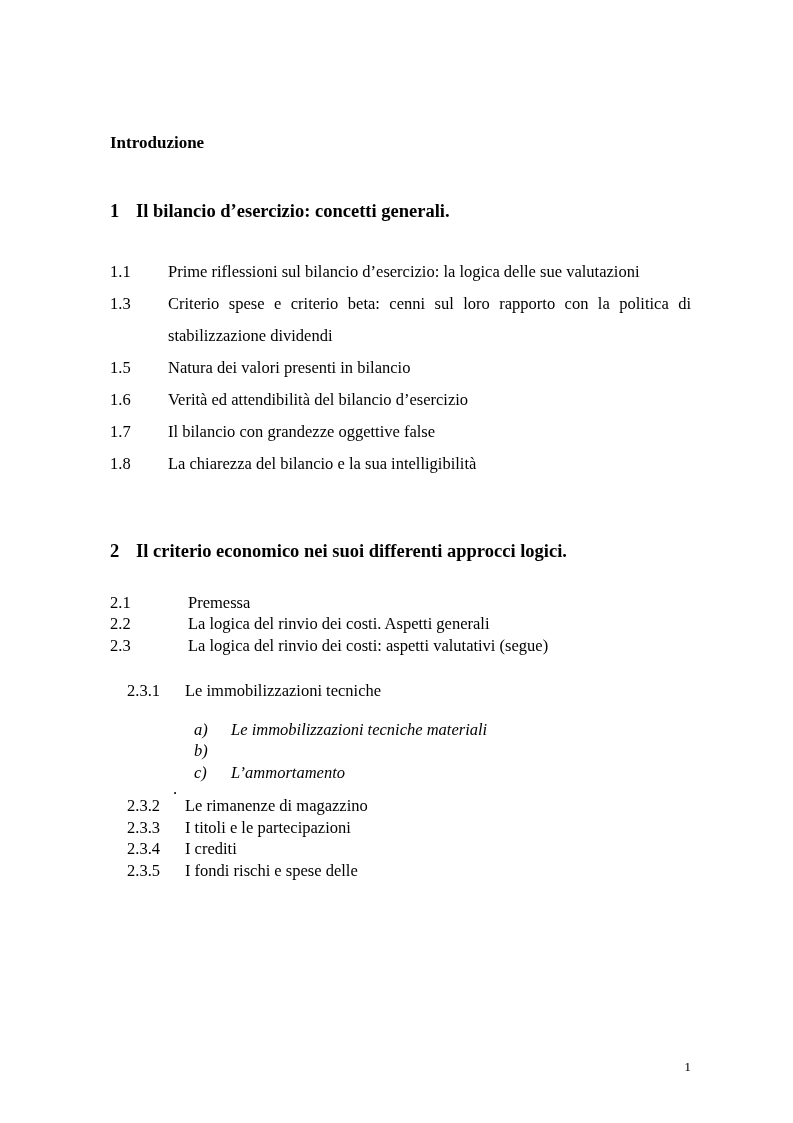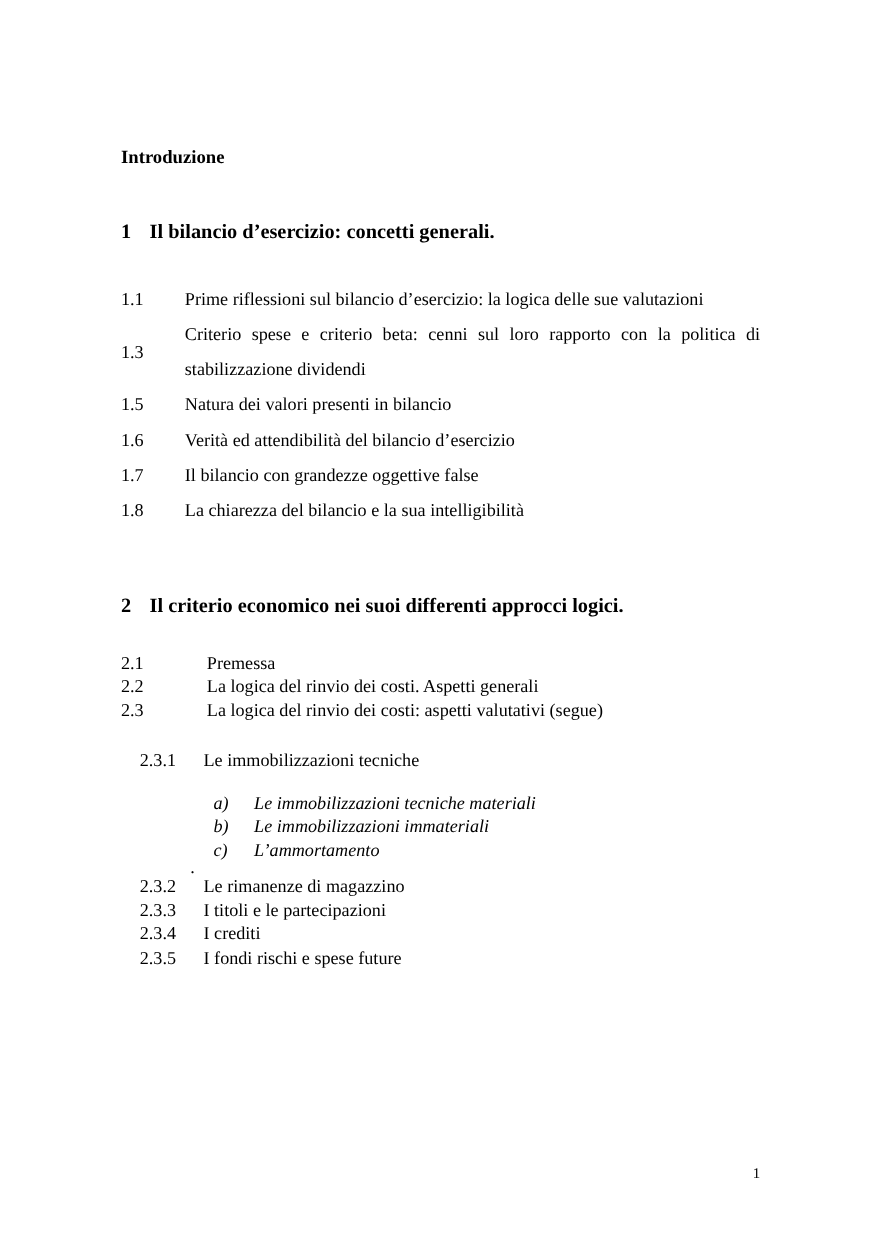--- a/index.html
+++ b/index.html
@@ -53,21 +53,21 @@
   .gap-after-s1{ height: 33px; }
   .gap-s1-s2   { height: 60px; }
   .gap-after-s2{ height: 30px; }
   .gap-sub     { height: 24px; }
   .gap-abc     { height: 17px; }
 
   
   .toc-row {
     display: flex;
     font-size: 16.5px;
-    align-items: center;
+    align-items: flex-start;
   }
   .toc-row .num {
     flex: 0 0 58px;
     width: 58px;
   }
   .toc-row .txt {
     flex: 1 1 auto;
   }
 
   
@@ -200,21 +200,20 @@
 
     <div class="gap-abc"></div>
 
     <div class="abc-row">
       <span class="marker">a)</span>
       <span class="label">Le immobilizzazioni tecniche materiali</span>
     </div>
 
     <div class="abc-row">
       <span class="marker">b)</span>
-      <span class="label">Le immobilizzazioni immateriali</span>
     </div>
 
     <div class="abc-row">
       <span class="marker">c)</span>
       <span class="label">L’ammortamento</span>
     </div>
 
     <div class="stray-dot">.</div>
 
     <div class="toc-row lvl3">
@@ -227,19 +226,19 @@
       <span class="txt">I titoli e le partecipazioni</span>
     </div>
 
     <div class="toc-row lvl3">
       <span class="num">2.3.4</span>
       <span class="txt">I crediti</span>
     </div>
 
     <div class="toc-row lvl3">
       <span class="num">2.3.5</span>
-      <span class="txt">I fondi rischi e spese future</span>
+      <span class="txt">I fondi rischi e spese delle</span>
     </div>
 
   </div>
 
   <div class="page-number">1</div>
 </div>
 
 </body></html>

